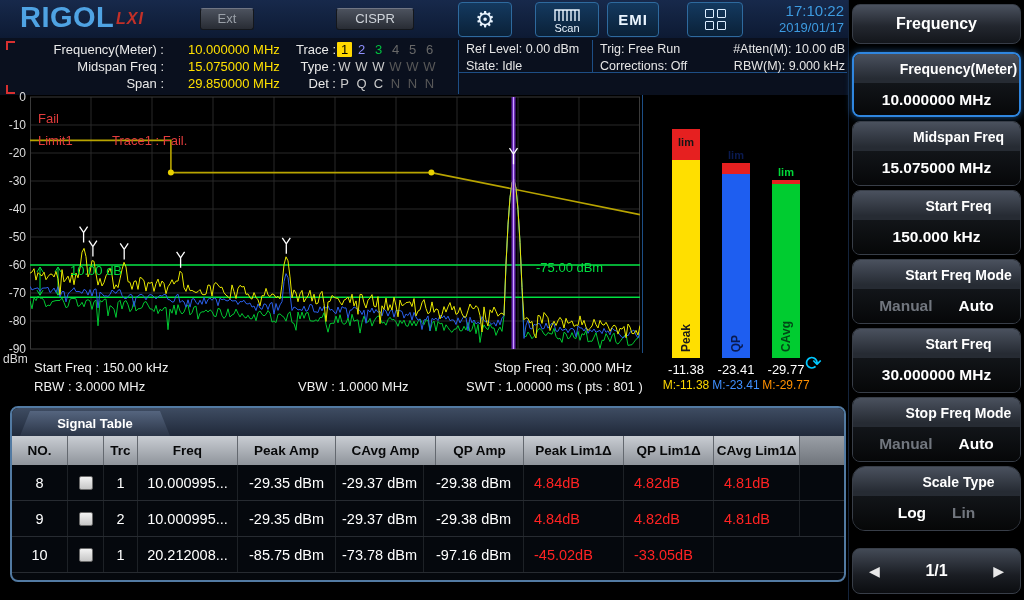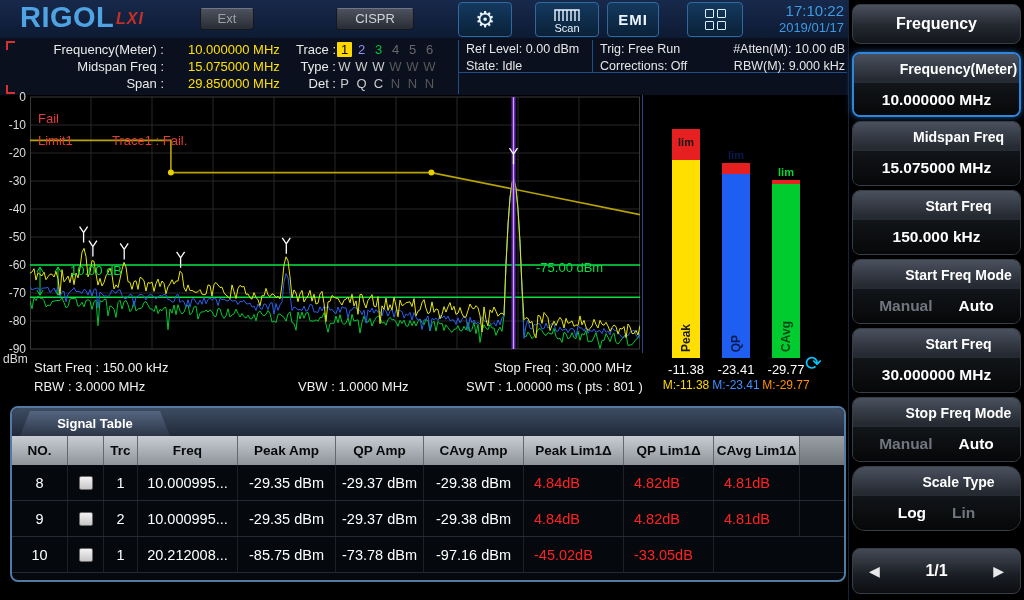--- a/index.html
+++ b/index.html
@@ -274,22 +274,22 @@
 <div id="sigtable">
   <div id="tabstrip">
     <div id="tab">Signal Table</div>
   </div>
   <div id="stHead">
       <div class="sthc" style="width: 56px;">NO.</div>
       <div class="sthc" style="width: 36px;"></div>
       <div class="sthc" style="width: 34px;">Trc</div>
       <div class="sthc" style="width: 100px;">Freq</div>
       <div class="sthc" style="width: 98px;">Peak Amp</div>
+      <div class="sthc" style="width: 100px;">CAvg Amp</div>
       <div class="sthc" style="width: 88px;">QP Amp</div>
-      <div class="sthc" style="width: 100px;">CAvg Amp</div>
       <div class="sthc" style="width: 100px;">Peak Lim1Δ</div>
       <div class="sthc" style="width: 90px;">QP Lim1Δ</div>
       <div class="sthc" style="width: 86px;">CAvg Lim1Δ</div>
       <div class="sthc" style="width: 44px; border-right: none; background: linear-gradient(rgb(154, 159, 166), rgb(112, 117, 124));"></div>
     </div>
   <div id="stBody">
       <div class="strow">
         <div class="stc" style="width: 56px;">8</div>
         <div class="stc" style="width: 36px;">
           <div class="cb"></div>

